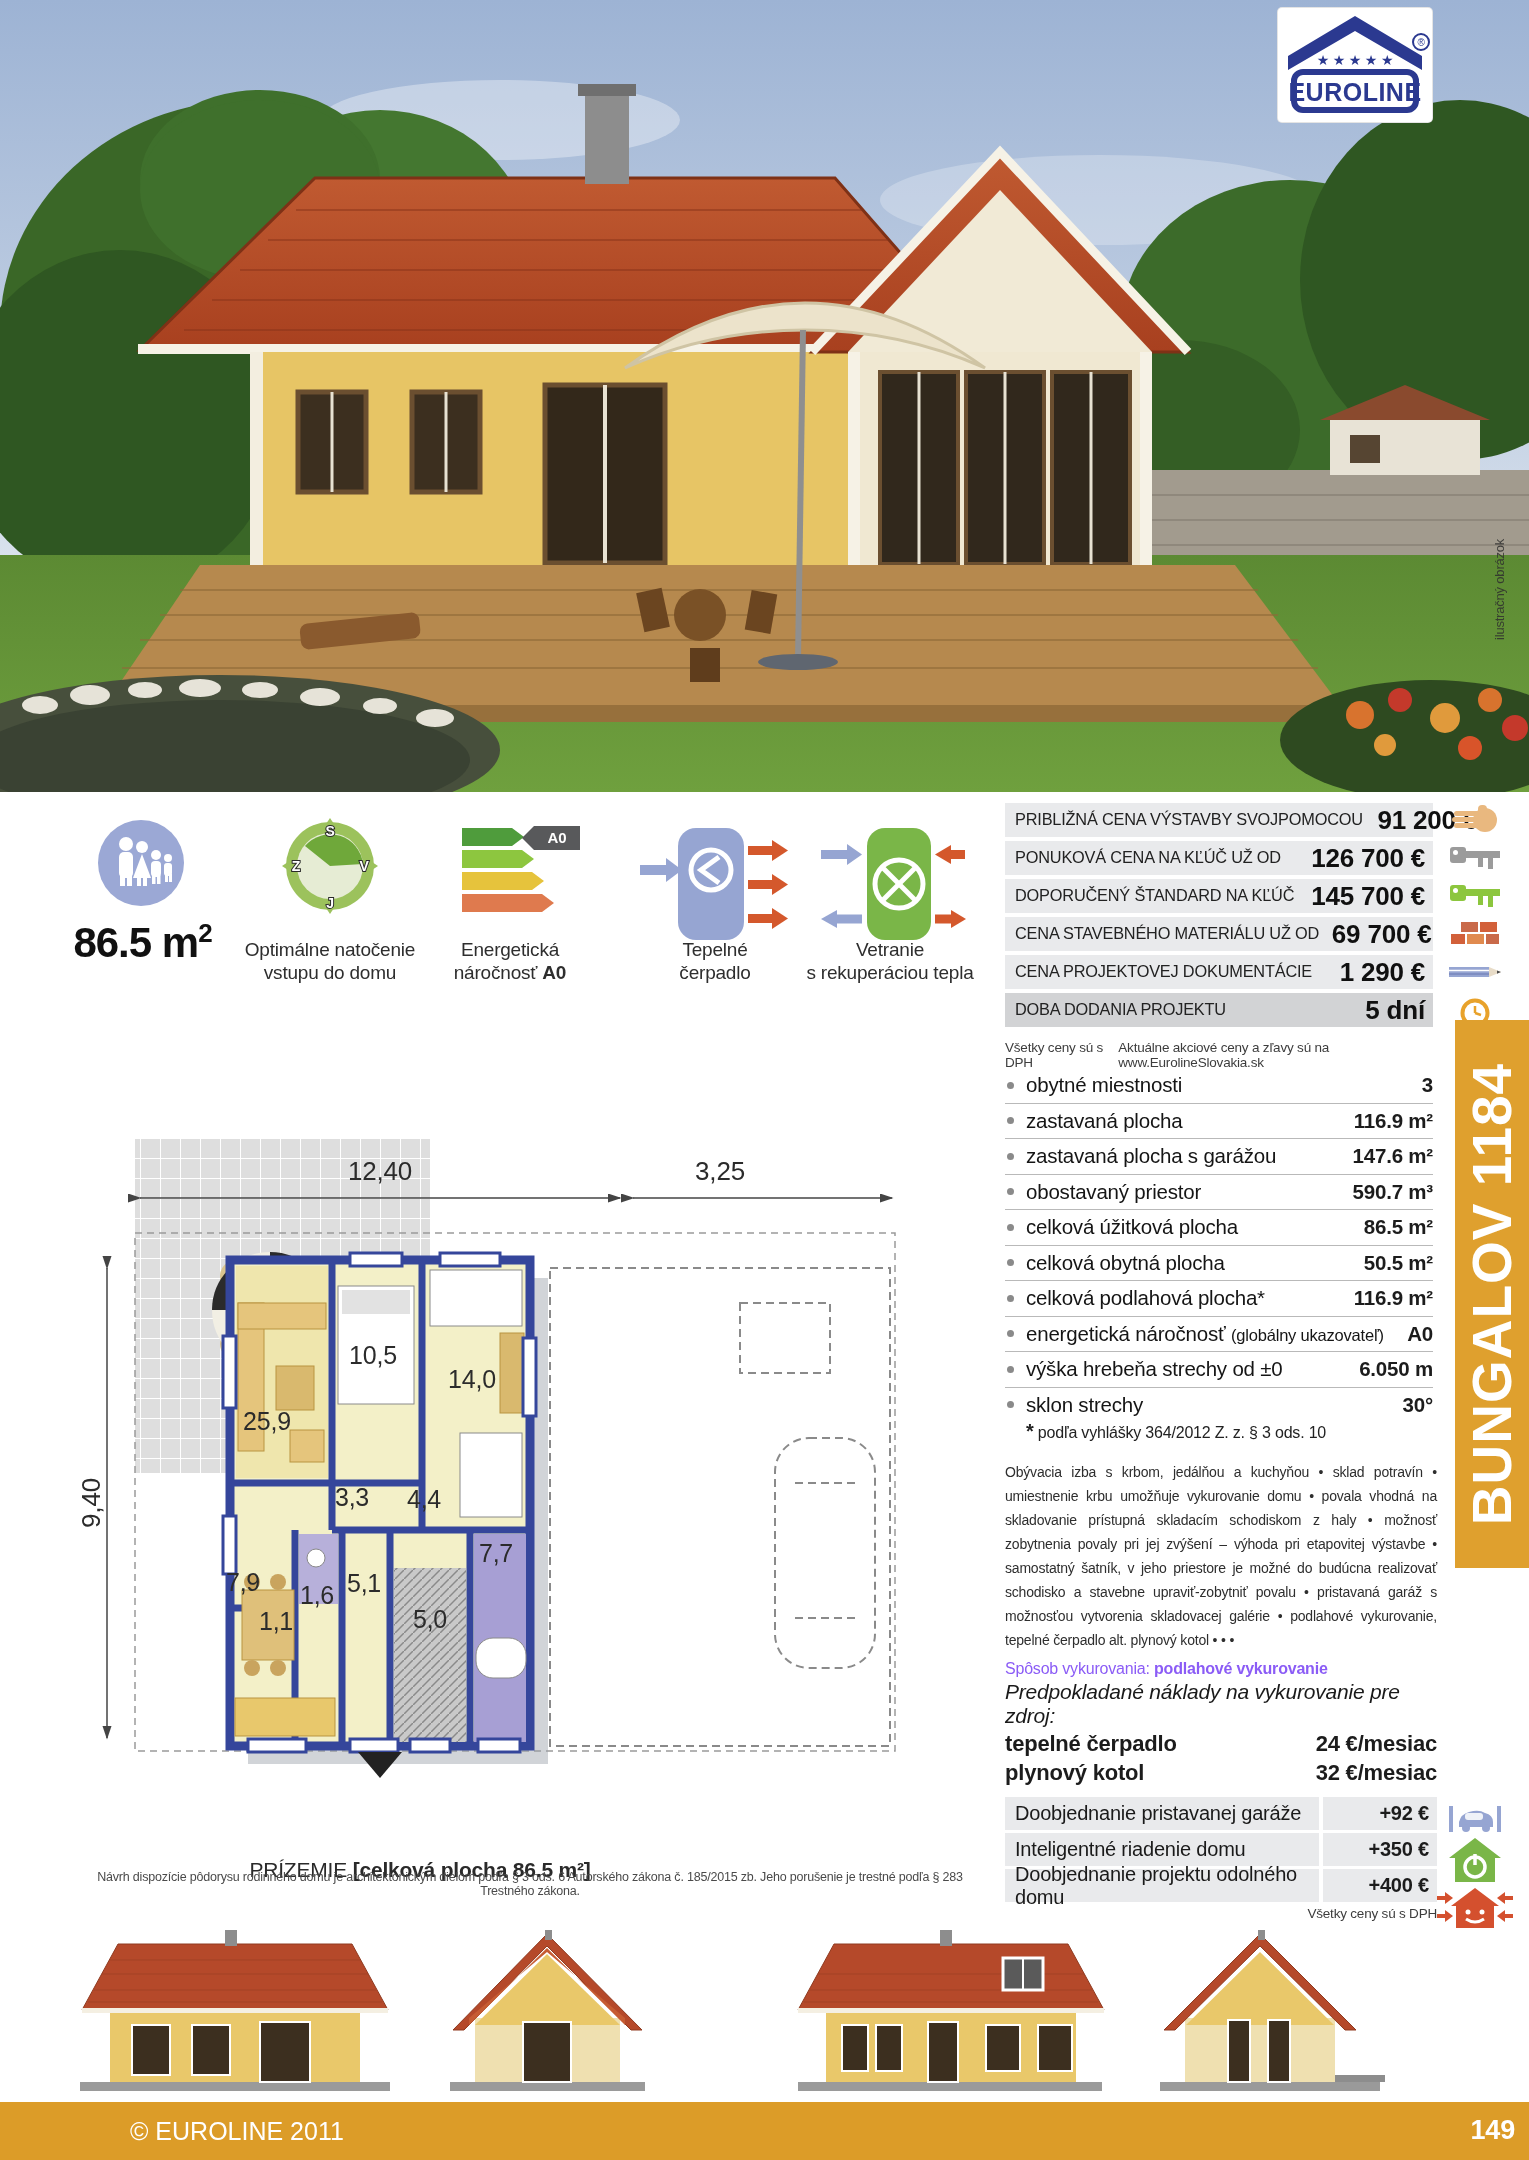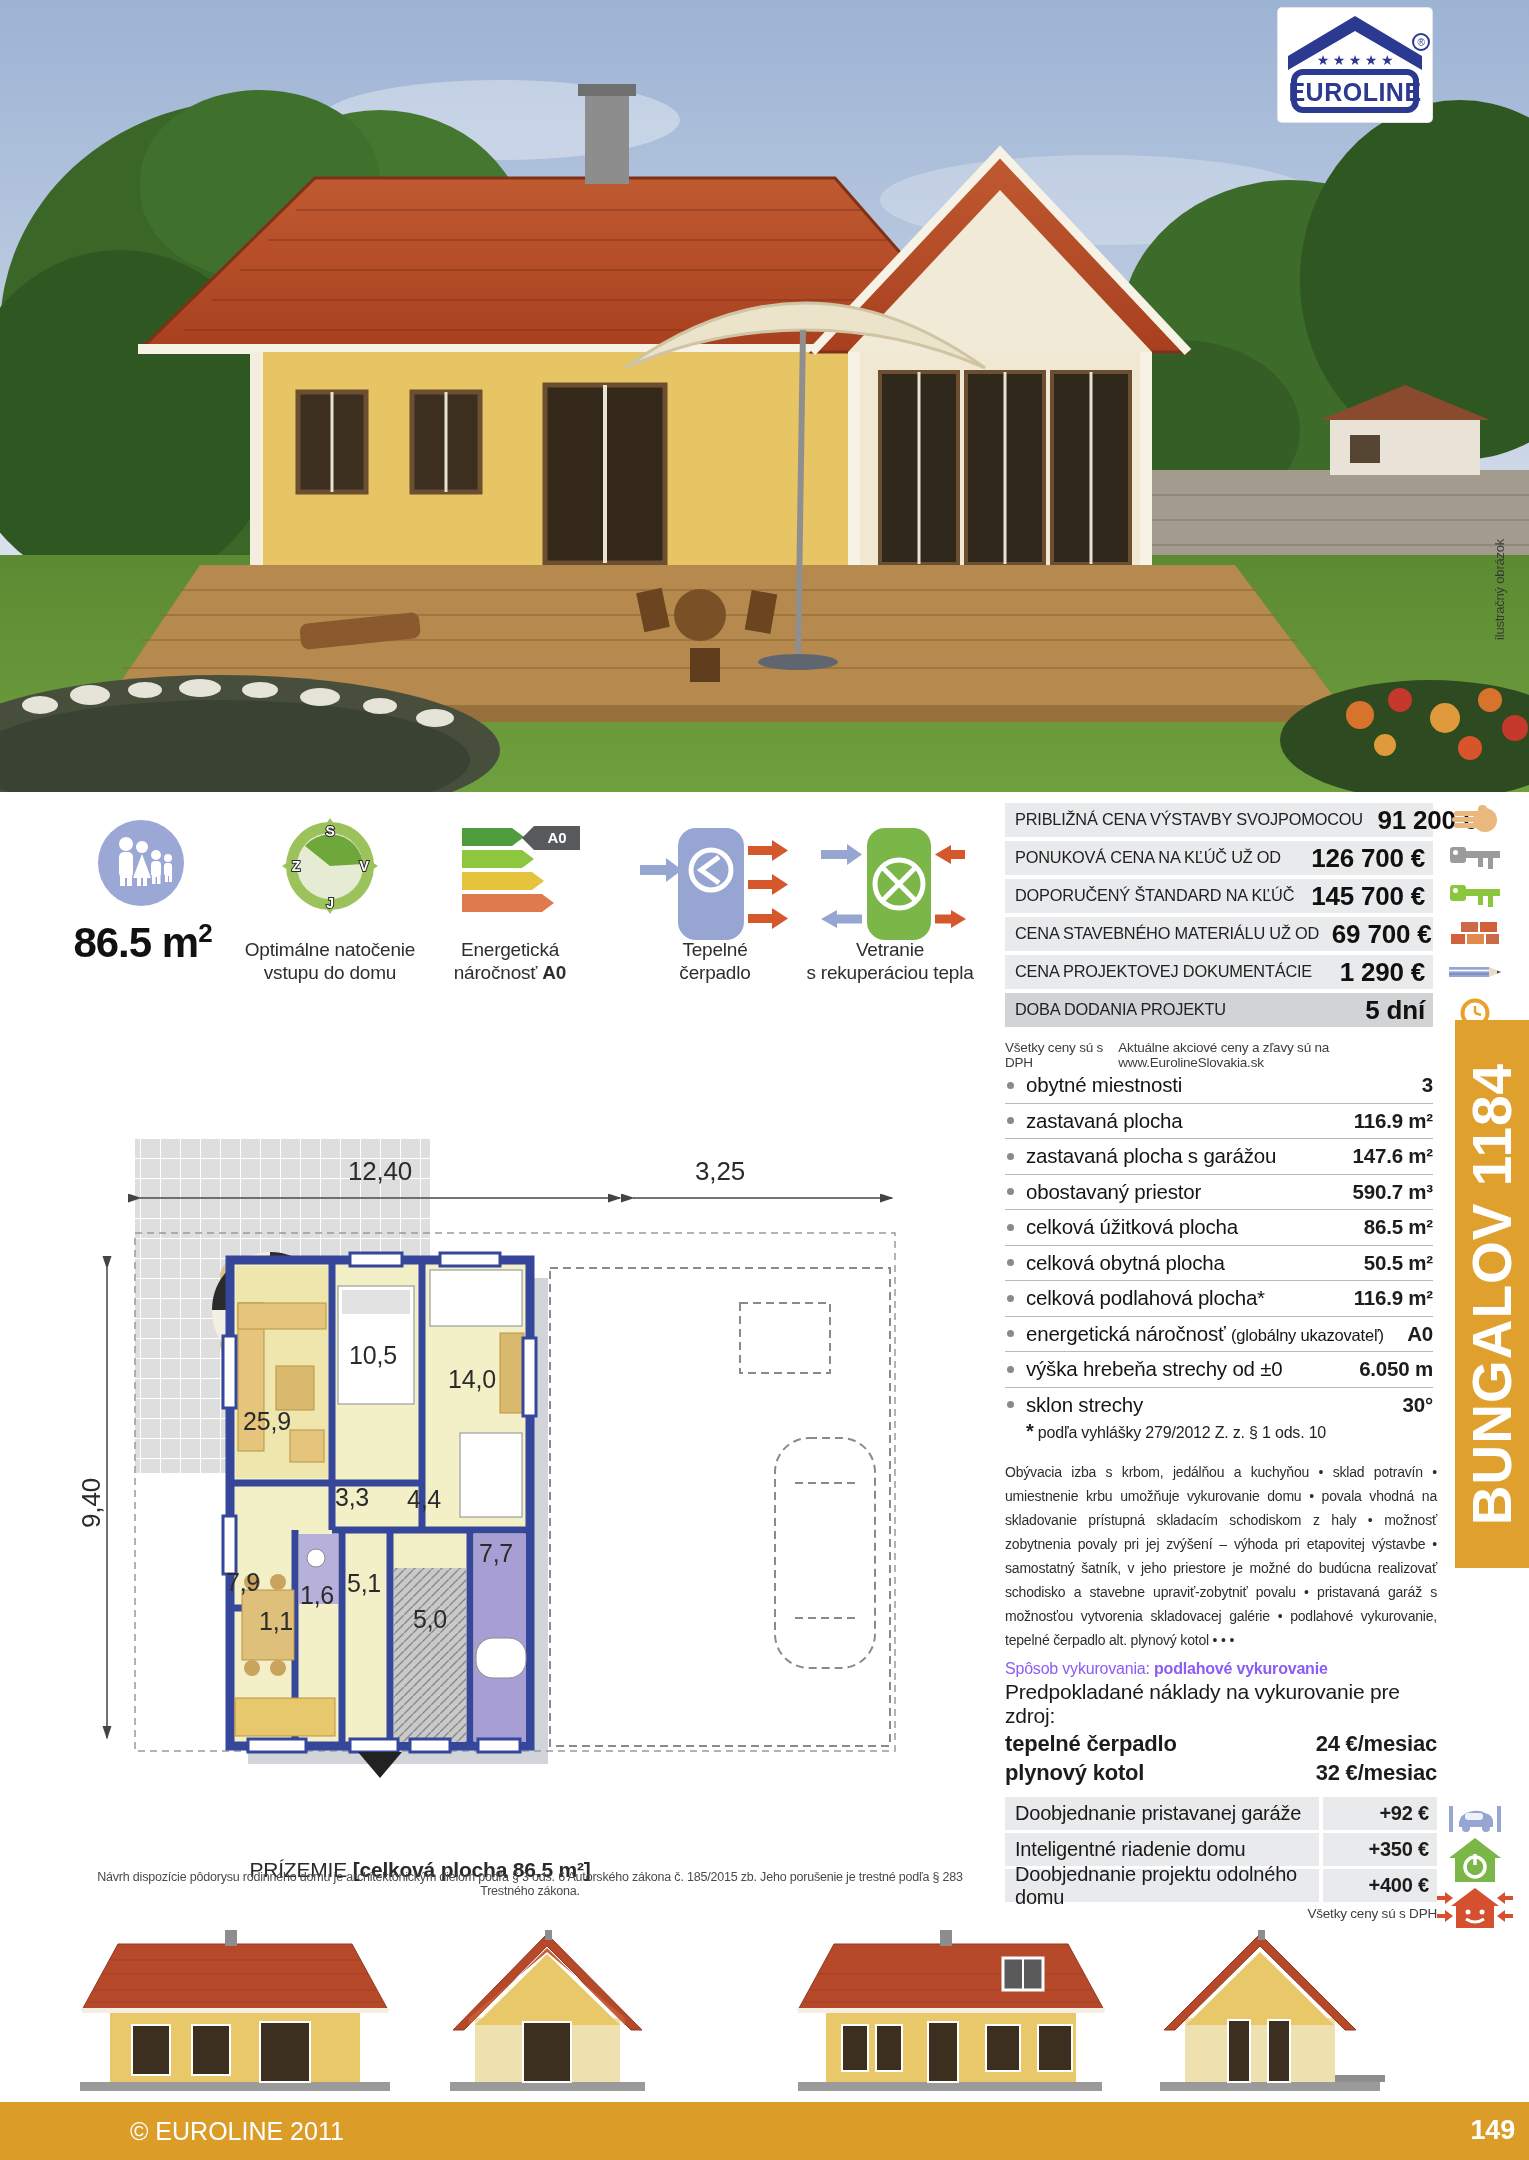--- a/index.html
+++ b/index.html
@@ -44,21 +44,21 @@
   
   .model-banner{left:1455px;top:1020px;width:74px;height:548px;background:#dfa02e;}
   .model-banner span{position:absolute;left:50%;top:50%;transform:translate(-50%,-50%) rotate(-90deg);
        white-space:nowrap;font-size:55px;font-weight:bold;color:#fff;letter-spacing:1px;}
 
   
   .descr{left:1005px;top:1460px;width:432px;font-size:14px;line-height:24px;color:#2e2e2e;text-align:justify;}
   .heating{left:1005px;top:1660px;width:432px;}
   .heat-l1{font-size:16px;color:#8b5cf6;}
   .heat-l1 b{font-weight:bold;}
-  .heat-l2{font-size:21px;color:#1a1a1a;margin-top:2px;}
+  .heat-l2{font-size:21px;color:#1a1a1a;margin-top:2px;font-style:italic;}
   .heat-row{display:flex;justify-content:space-between;font-size:22px;font-weight:bold;margin-top:3px;}
 
   
   .addons{left:1005px;top:1797px;width:432px;}
   .addon-row{display:flex;margin-bottom:3px;}
   .addon-label{flex:1;background:#e9eaec;height:33px;display:flex;align-items:center;padding-left:10px;font-size:20px;color:#1a1a1a;}
   .addon-value{width:106px;margin-left:4px;background:#e9eaec;height:33px;display:flex;align-items:center;justify-content:flex-end;padding-right:8px;font-size:20px;font-weight:bold;}
   .addons-note{text-align:right;font-size:13.5px;color:#3d3d3d;margin-top:4px;}
 
   
@@ -476,21 +476,21 @@
       <span class="spec-label">výška hrebeňa strechy od ±0</span>
       <span class="spec-value">6.050 m</span>
     </div>
   <div class="spec-row nl">
       <span class="spec-bullet"></span>
       <span class="spec-label">sklon strechy</span>
       <span class="spec-value">30°</span>
     </div>
 </div>
 <div class="abs spec-foot">
-  <b>*</b> <span>podľa vyhlášky 279/2012 Z. z. § 1 ods. 10</span>
+  <b>*</b> <span>podľa vyhlášky 364/2012 Z. z. § 3 ods. 10</span>
 </div>
 
 <div class="abs model-banner">
   <span>BUNGALOV 1184</span>
 </div>
 
 <div class="abs descr">Obývacia izba s krbom, jedálňou a kuchyňou • sklad potravín • umiestnenie krbu umožňuje vykurovanie domu • povala vhodná na skladovanie prístupná skladacím schodiskom z haly • možnosť zobytnenia povaly pri jej zvýšení – výhoda pri etapovitej výstavbe • samostatný šatník, v jeho priestore je možné do budúcna realizovať schodisko a stavebne upraviť-zobytniť povalu • pristavaná garáž s možnosťou vytvorenia skladovacej galérie • podlahové vykurovanie, tepelné čerpadlo alt. plynový kotol • • •</div>
 <div class="abs heating">
   <div class="heat-l1">
     <span>Spôsob vykurovania:</span>

